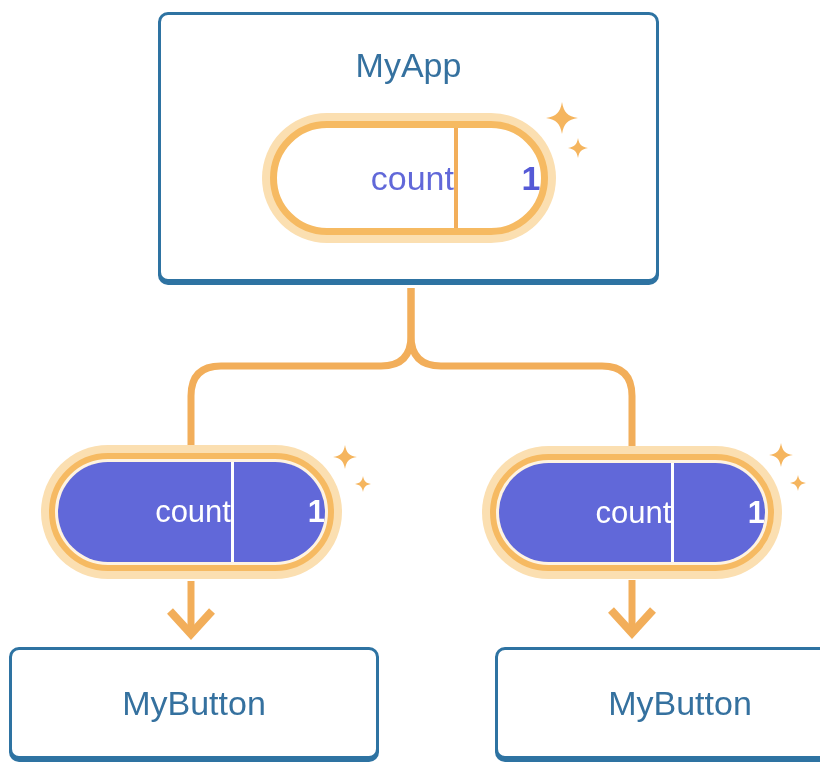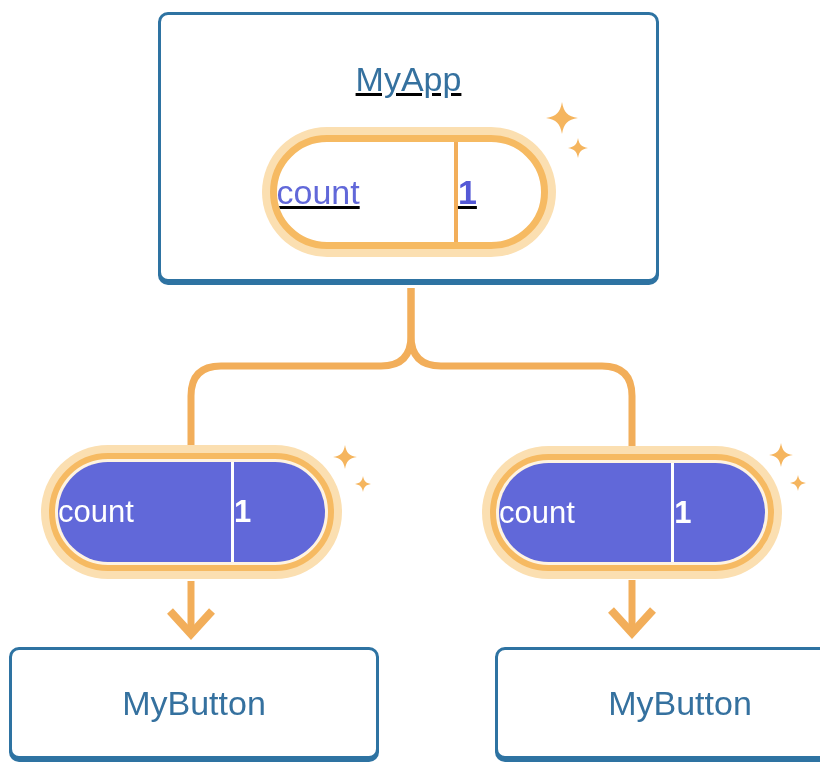--- a/index.html
+++ b/index.html
@@ -33,21 +33,21 @@
   .card-title{
     color:var(--blue-text);
     font-size:34px;
     font-weight:500;
     line-height:41px;
     white-space:nowrap;
   }
   #root-card{
     left:158px;top:12px;width:501px;height:270px;
     display:flex;flex-direction:column;align-items:center;
-    padding-top:44px;gap:27px;text-decoration:underline;
+    padding-top:30px;gap:27px;
   }
   .btn-card{
     width:370px;height:112px;
     display:flex;align-items:center;justify-content:center;
   }
   #child-card-0{left:9px;top:647px;}
   #child-card-1{left:495px;top:647px;}
 
   
   .pill-glow{
@@ -60,21 +60,21 @@
   .pill-ring-white{
     height:100%;
     border:7px solid var(--ring-orange);
     background:#ffffff;
     border-radius:999px;
     box-sizing:border-box;
     display:flex;
     align-items:stretch;
     overflow:hidden;
   }
-  .cell{display:flex;align-items:center;justify-content:flex-start;}
+  .cell{display:flex;align-items:center;justify-content:flex-end;}
   .cell-label{flex:2.15 1 0;}
   .cell-value{flex:1 1 0;}
   .state-text{color:var(--purple);font-size:34px;}
   .state-value{color:var(--purple-value);font-size:34px;font-weight:700;}
   .divider-orange{width:4px;background:var(--line-orange);}
 
   
   .prop-pill{position:absolute;z-index:2;}
   #prop-pill-0{left:41px;top:445px;width:301px;height:134px;}
   #prop-pill-1{left:482px;top:446px;width:300px;height:133px;}

